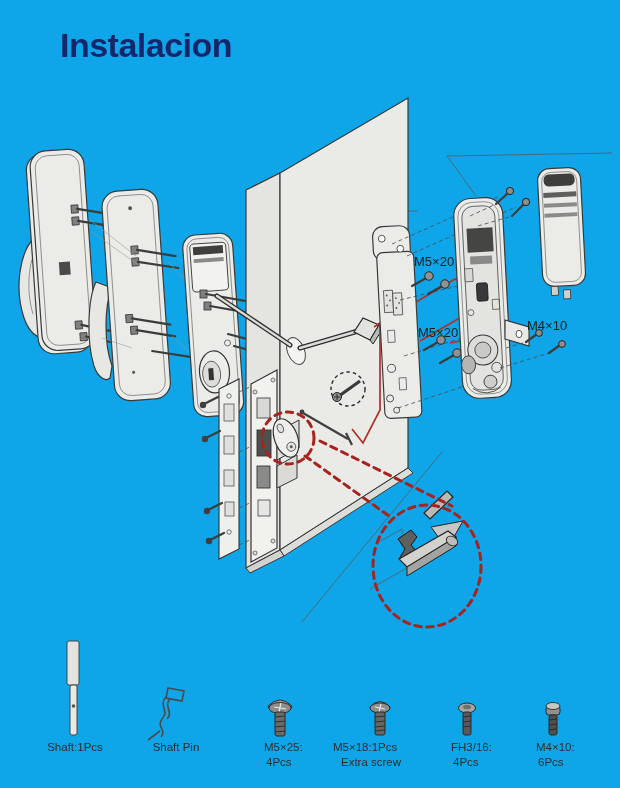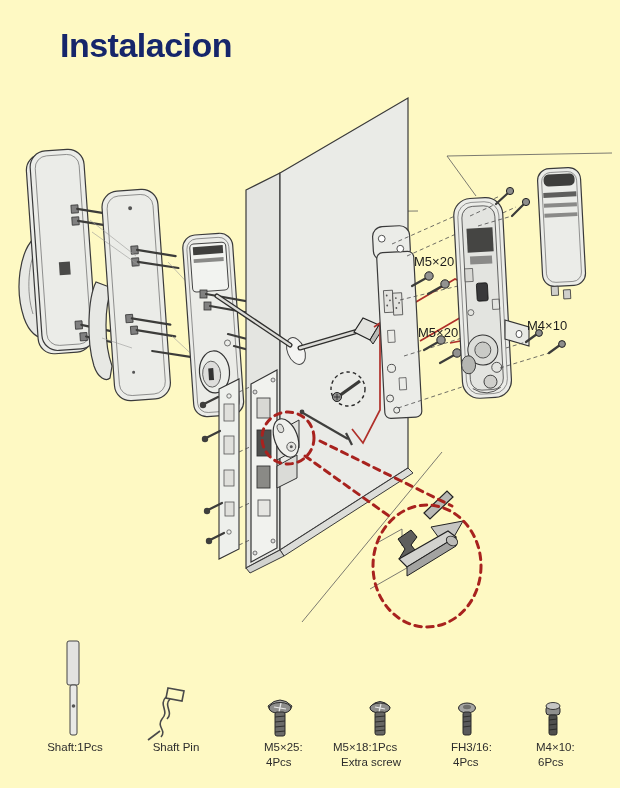--- a/index.html
+++ b/index.html
@@ -1,16 +1,16 @@
 <!DOCTYPE html>
 <html><head>
 <meta charset="utf-8">
 <style>
   html,body{margin:0;padding:0;background:#ffffff;}
-  .page{position:relative;width:620px;height:788px;background:#fef9c3;overflow:hidden;
+  .page{position:relative;width:620px;height:788px;background:#0ea5e9;overflow:hidden;
         font-family:"Liberation Sans",sans-serif;}
   .title{position:absolute;left:60px;top:26px;font-size:34px;font-weight:700;
          letter-spacing:-0.5px;font-family:"Liberation Sans",sans-serif;}
   svg.diagram{position:absolute;left:0;top:0;}
   
   .oln{fill:#ebece8;stroke:#3a3a3a;stroke-width:1.2;}
   .oln2{fill:none;stroke:#6a6a6a;stroke-width:0.7;}
   .thin{fill:none;stroke:#5a5a5a;stroke-width:0.8;}
   .guide{fill:none;stroke:#9a9a98;stroke-width:0.6;}
   .dash{fill:none;stroke:#4a4a4a;stroke-width:0.8;stroke-dasharray:4 3;}

